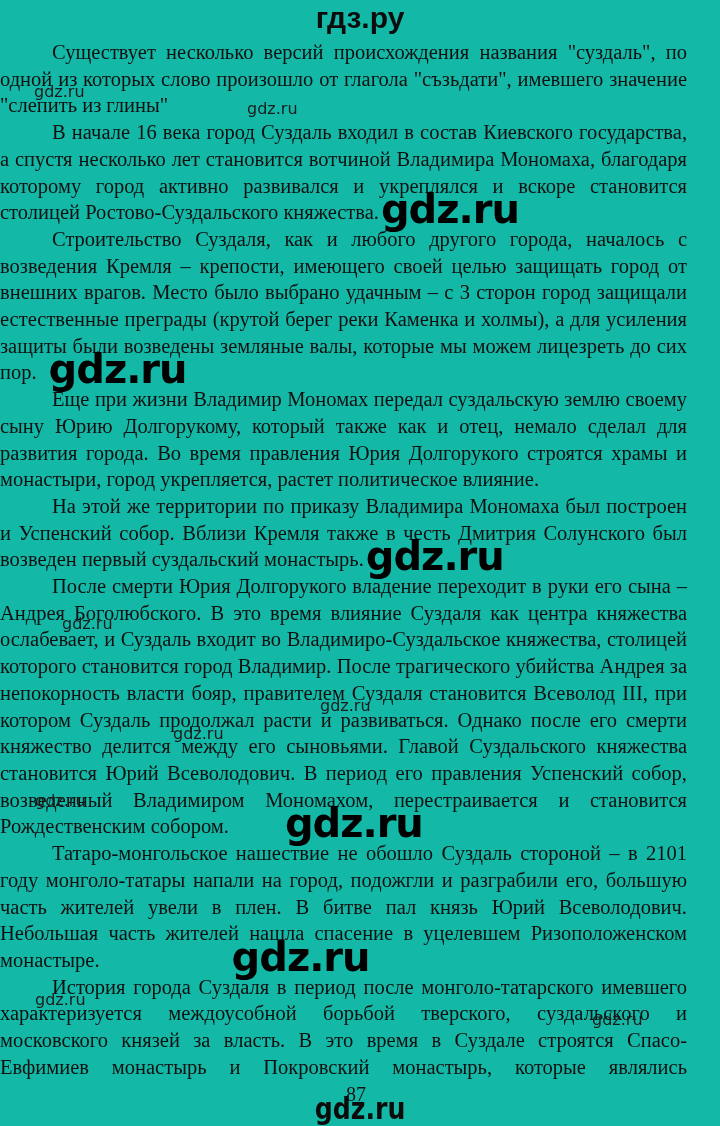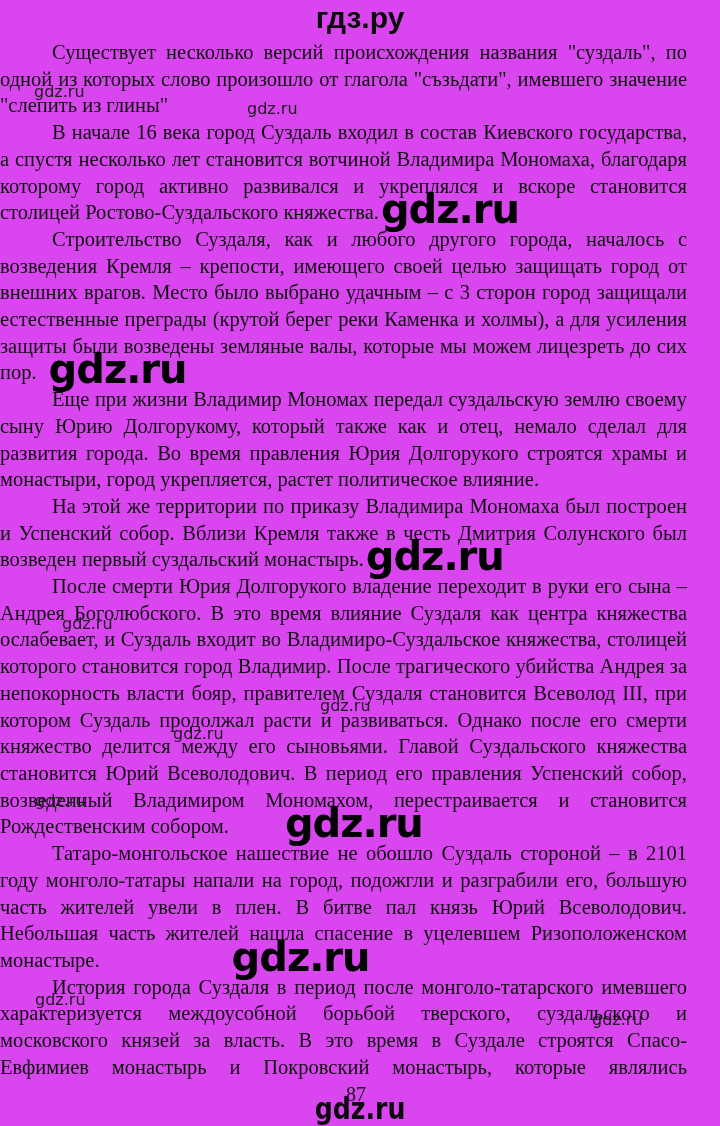--- a/index.html
+++ b/index.html
@@ -1,20 +1,20 @@
 <!DOCTYPE html>
 <html><head>
 <meta charset="utf-8">
 <style>
   html,body{margin:0;padding:0;background:#888;}
   .page{
     position:relative;
     width:720px;height:1126px;
     margin:0 auto;
-    background:#d946ef;
+    background:#14b8a6;
     overflow:hidden;
     font-family:"Liberation Serif","DejaVu Serif",serif;
     color:#101010;
   }
   .site-header{
     position:absolute;top:3px;left:0;right:0;
     text-align:center;
     font-family:"Liberation Sans","DejaVu Sans",sans-serif;
     font-weight:700;font-size:30px;line-height:1;
     color:#0c0c0c;

